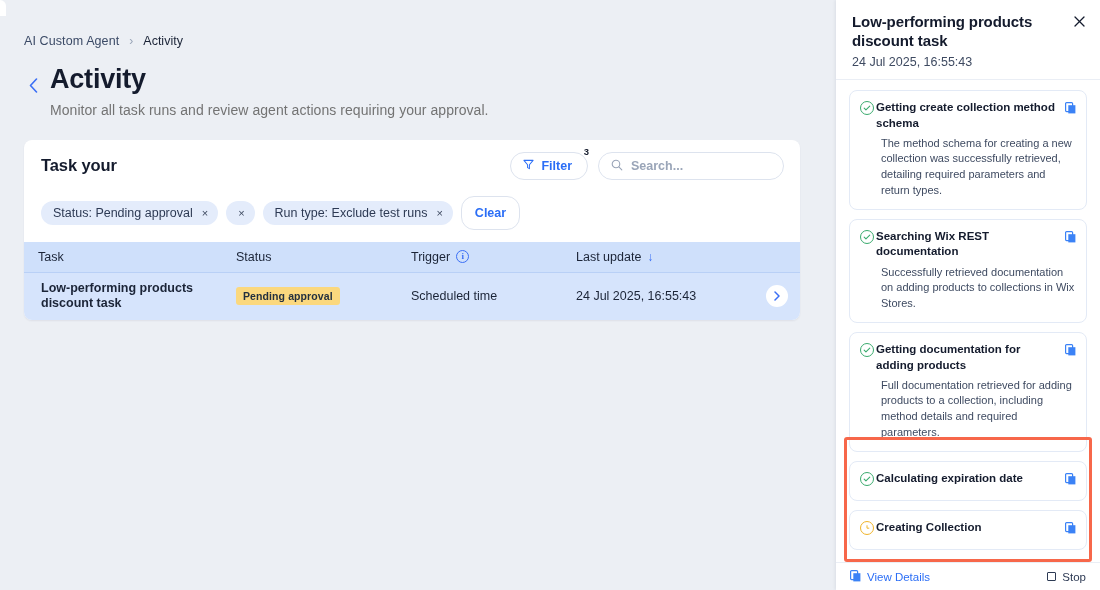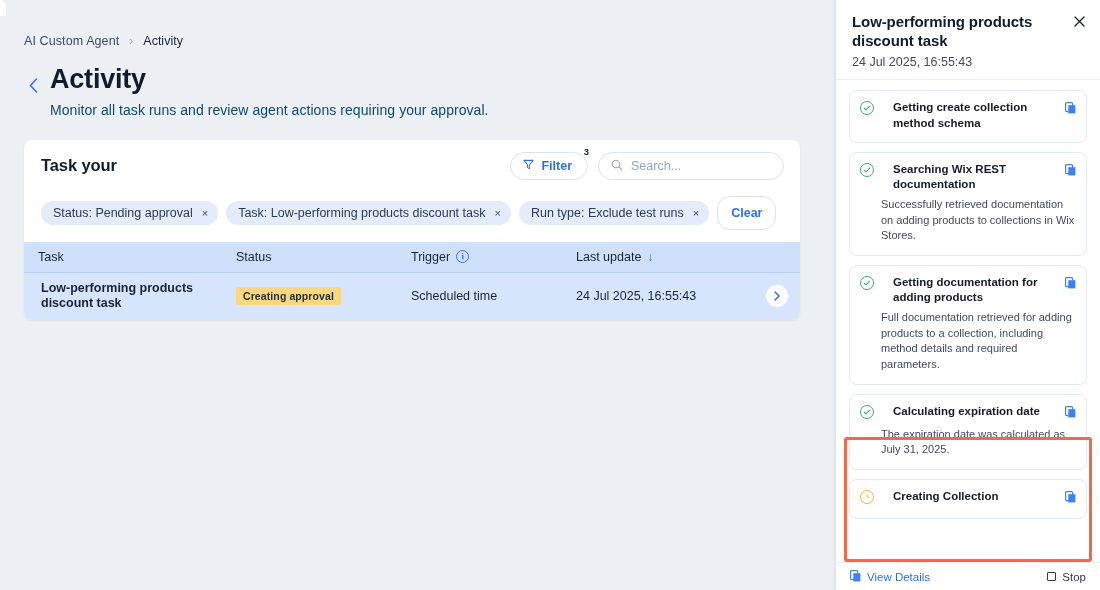--- a/index.html
+++ b/index.html
@@ -29,21 +29,21 @@
   .bc-sep { font-size: 12px; color: #9aa5b8; line-height: 1; }
   .bc-cur { font-size: 12.5px; color: #1b2437; }
 
   .title-row { display: flex; align-items: flex-start; margin-top: 12px; }
   .back-chevron {
     width: 22px; height: 30px; display: flex; align-items: center; justify-content: center;
     color: #3b6ff5; font-size: 18px; line-height: 1; margin-top: 6px;
   }
   .title-block { margin-left: 6px; }
   .page-title { font-size: 27px; font-weight: 700; color: #141b2d; letter-spacing: -.2px; line-height: 1.15; }
-  .page-sub { font-size: 14px; color: #0c4a6e; margin-top: 7px; letter-spacing: .05px; }
+  .page-sub { font-size: 14px; color: #737373; margin-top: 7px; letter-spacing: .05px; }
 
   
   .card {
     margin-top: 22px; margin-left: 2px;
     width: 776px; background: #fff; border-radius: 8px; overflow: hidden;
     box-shadow: 0 1px 2px rgba(22,34,66,.07);
   }
   .card-head {
     height: 51px; display: flex; align-items: center; justify-content: space-between;
     padding: 0 16px 0 17px;
@@ -61,21 +61,21 @@
     position: absolute; top: -7px; right: -2px;
     font-size: 9.5px; font-weight: 700; color: #141b2d; background: transparent;
   }
   .search-box {
     display: flex; align-items: center; gap: 8px;
     width: 186px; height: 28px; padding: 0 12px;
     border: 1px solid #dde3ee; border-radius: 16px; background: #fff;
   }
   .search-box input {
     border: 0; outline: 0; font-size: 12.5px; color: #1b2437;
-    font-family: "Liberation Sans", sans-serif; width: 100%; background: transparent;
+    font-family: "Liberation Sans", sans-serif; width: 100%; background: transparent; font-weight: bold;
   }
   .search-box input::placeholder { color: #9aa5b8; }
 
   .chips-row {
     display: flex; align-items: center; gap: 8px;
     padding: 5px 16px 12px 17px; flex-wrap: nowrap;
   }
   .chip {
     display: inline-flex; align-items: center; gap: 9px;
     height: 24px; padding: 0 10px 0 12px;
@@ -137,21 +137,21 @@
     color: #141b2d; font-size: 15px; cursor: pointer; line-height: 1;
   }
   .panel-divider { height: 1px; background: #eaeef5; margin: 0; }
 
   .panel-body { flex: 1; overflow: hidden; padding: 10px 13px 4px 13px; }
 
   .step {
     background: #fff; border: 1px solid #e3eaf6; border-radius: 8px;
     padding: 9px 10px 11px 10px; margin-bottom: 9px; position: relative;
   }
-  .step-top { display: flex; align-items: flex-start; gap: 19px; }
+  .step-top { display: flex; align-items: flex-start; gap: 2px; }
   .ic-check {
     flex: 0 0 auto; width: 14px; height: 14px; border-radius: 50%;
     border: 1.3px solid #3aab6e; margin-top: 1px;
     display: flex; align-items: center; justify-content: center;
   }
   .ic-check svg { display: block; }
   .ic-clock {
     flex: 0 0 auto; width: 14px; height: 14px; border-radius: 50%;
     border: 1.3px solid #f0b429; margin-top: 1px;
     display: flex; align-items: center; justify-content: center;
@@ -237,21 +237,20 @@
 
         </div>
       </div>
 
       <div class="chips-row">
         <span class="chip">
           <span>Status: Pending approval</span>
           <span class="x">×</span>
         </span>
         <span class="chip">
-          <span>Task: Low-performing products discount task</span>
           <span class="x">×</span>
         </span>
         <span class="chip">
           <span>Run type: Exclude test runs</span>
           <span class="x">×</span>
         </span>
         <span class="chip-clear">Clear</span>
       </div>
 
       <table class="runs">
@@ -278,21 +277,21 @@
                 <span>Last update</span>
                 <span class="sort-arrow">↓</span>
               </div>
             </th>
           </tr>
         </thead>
         <tbody>
           <tr>
             <td>Low-performing products discount task</td>
             <td>
-              <span class="badge-pending">Creating approval</span>
+              <span class="badge-pending">Pending approval</span>
             </td>
             <td>Scheduled time</td>
             <td class="chev-cell">
               <div style="display:flex;align-items:center;">
                 <span>24 Jul 2025, 16:55:43</span>
                 <span class="row-chevron">
                   <svg width="6" height="10" viewBox="0 0 6 10">
                       <path d="M1 1l4 4-4 4" stroke="#3b6ff5" stroke-width="1.5" fill="none" stroke-linecap="round" stroke-linejoin="round"></path>
                     </svg>
                 </span>
@@ -329,20 +328,21 @@
               </svg>
           </span>
           <span class="step-title">Getting create collection method schema</span>
           <span class="doc-ic">
             <svg width="11" height="12" viewBox="0 0 11 12">
                 <rect x="0.6" y="0.6" width="7" height="9" rx="1" fill="none" stroke="#3b82f6" stroke-width="1.2"></rect>
                 <path d="M3.3 3.2h7.1v8.2H3.3z" fill="#3b82f6"></path>
               </svg>
           </span>
         </div>
+        <div class="step-desc">The method schema for creating a new collection was successfully retrieved, detailing required parameters and return types.</div>
       </div>
 
       <div class="step">
         <div class="step-top">
           <span class="ic-check">
             <svg width="8" height="8" viewBox="0 0 9 9">
                 <path d="M1.3 4.6l2 2.1L7.6 2.4" stroke="#3aab6e" stroke-width="1.2" fill="none" stroke-linecap="round" stroke-linejoin="round"></path>
               </svg>
           </span>
           <span class="step-title">Searching Wix REST documentation</span>
@@ -382,21 +382,20 @@
               </svg>
           </span>
           <span class="step-title">Calculating expiration date</span>
           <span class="doc-ic">
             <svg width="11" height="12" viewBox="0 0 11 12">
                 <rect x="0.6" y="0.6" width="7" height="9" rx="1" fill="none" stroke="#3b82f6" stroke-width="1.2"></rect>
                 <path d="M3.3 3.2h7.1v8.2H3.3z" fill="#3b82f6"></path>
               </svg>
           </span>
         </div>
-        <div class="step-desc">The expiration date was calculated as July 31, 2025.</div>
       </div>
 
       <div class="step">
         <div class="step-top">
           <span class="ic-clock">
             <svg width="8" height="8" viewBox="0 0 9 9">
                 <path d="M4.5 1.9v2.8h2.1" stroke="#f0b429" stroke-width="1.1" fill="none" stroke-linecap="round" stroke-linejoin="round"></path>
               </svg>
           </span>
           <span class="step-title">Creating Collection</span>

